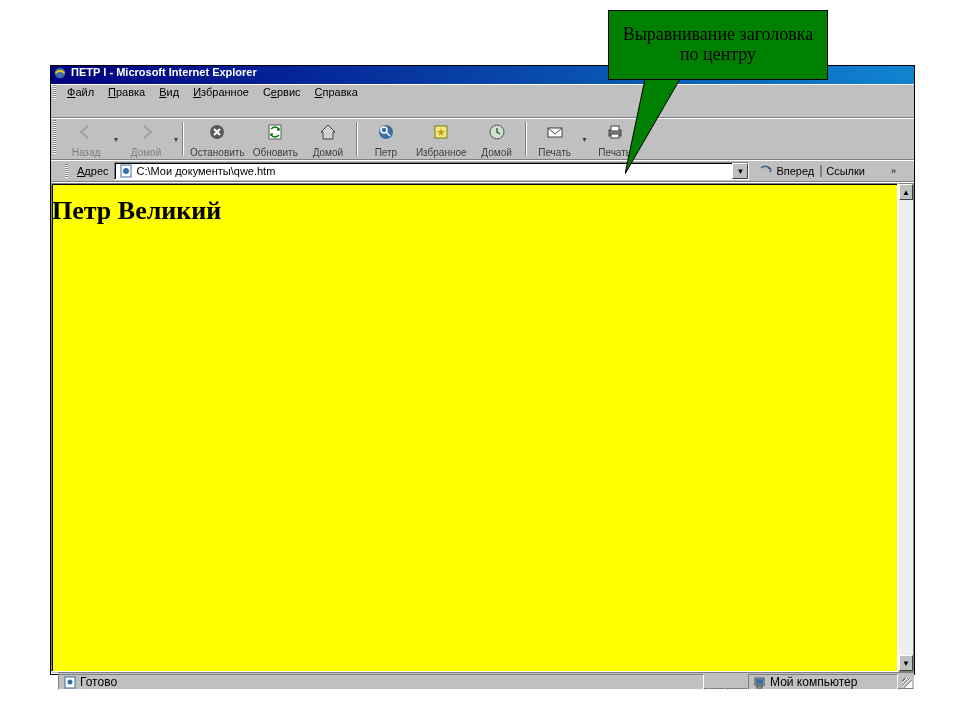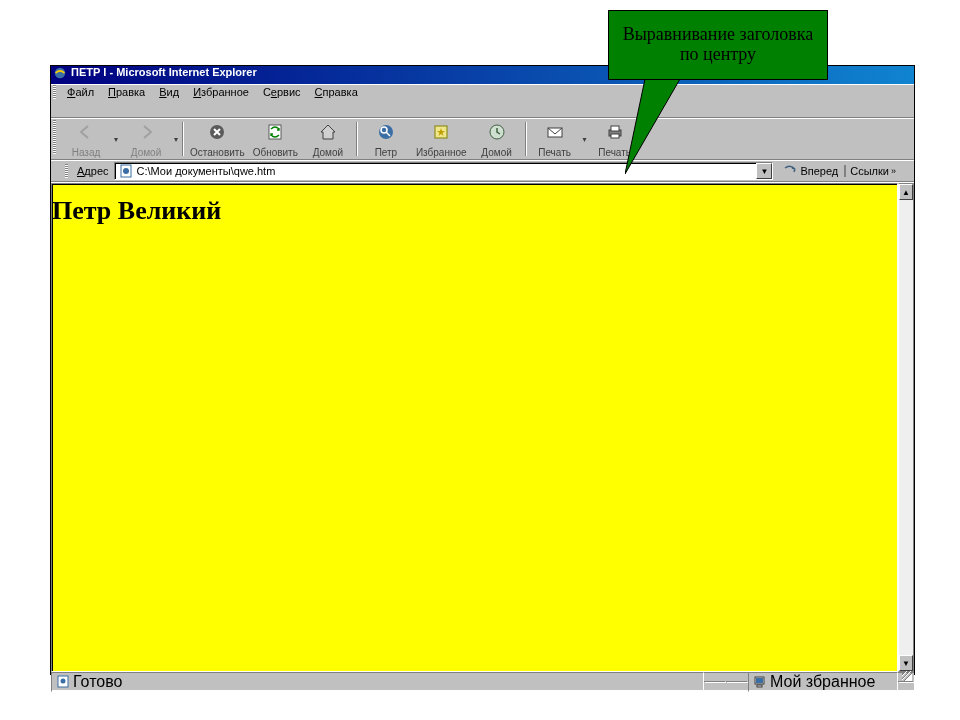--- a/index.html
+++ b/index.html
@@ -145,20 +145,21 @@
   .addrbar .gobtn .arrow {
     width: 14px; height: 14px; margin-right: 3px;
     display: inline-flex; align-items: center; justify-content: center;
   }
   .addrbar .linksbtn {
     display: flex; align-items: center;
     padding: 0 4px;
     font-size: 11px;
     border-left: 2px solid;
     border-image: linear-gradient(to right, #808080, #fff) 1;
+    gap: 24px;
   }
   .chev { font-size: 9px; padding-left: 2px; }
   .viewport {
     position: relative;
     height: calc(100% - 18px - 18px - 42px - 22px - 18px);
     border-top: 1px solid #fff;
     display: flex;
   }
   .page-area {
     flex: 1;
@@ -189,24 +190,25 @@
     border: 1px solid #fff;
     border-right-color: #404040;
     border-bottom-color: #404040;
     display: flex; align-items: center; justify-content: center;
     font-size: 8px; color: #000;
   }
   .strack { flex: 1; background: repeating-conic-gradient(#dfdfdf 0% 25%, #fff 0% 50%) 50% / 2px 2px; }
   .statusbar {
     height: 18px;
     display: flex;
-    align-items: center;
+    align-items: flex-end;
     background: #c0c0c0;
     border-top: 1px solid #808080;
-    font-size: 16px;
+    font-size: 12px;
+    margin-left: 7px;
   }
   .statusbar .cell {
     border: 1px solid;
     border-color: #808080 #fff #fff #808080;
     display: flex; align-items: center;
     padding: 0 4px;
   }
   .statusbar .cell .sicon {
     width: 14px; height: 14px; margin-right: 3px;
     display: inline-flex; align-items: center; justify-content: center;
@@ -441,18 +443,18 @@
     <div class="cell small"></div>
     <div class="cell small"></div>
     <div class="cell zone">
       <span class="sicon">
         <svg viewBox="0 0 13 13">
             <rect x="1" y="2" width="9" height="7" fill="#d0d0d0" stroke="#404040"></rect>
             <rect x="2" y="3" width="7" height="5" fill="#3a6ea5"></rect>
             <rect x="3" y="10" width="5" height="2" fill="#d0d0d0" stroke="#404040"></rect>
           </svg>
       </span>
-      <span>Мой збранное</span>
+      <span>Мой компьютер</span>
     </div>
     <div class="resize"></div>
   </div>
 
 </div>
 
 </body></html>

